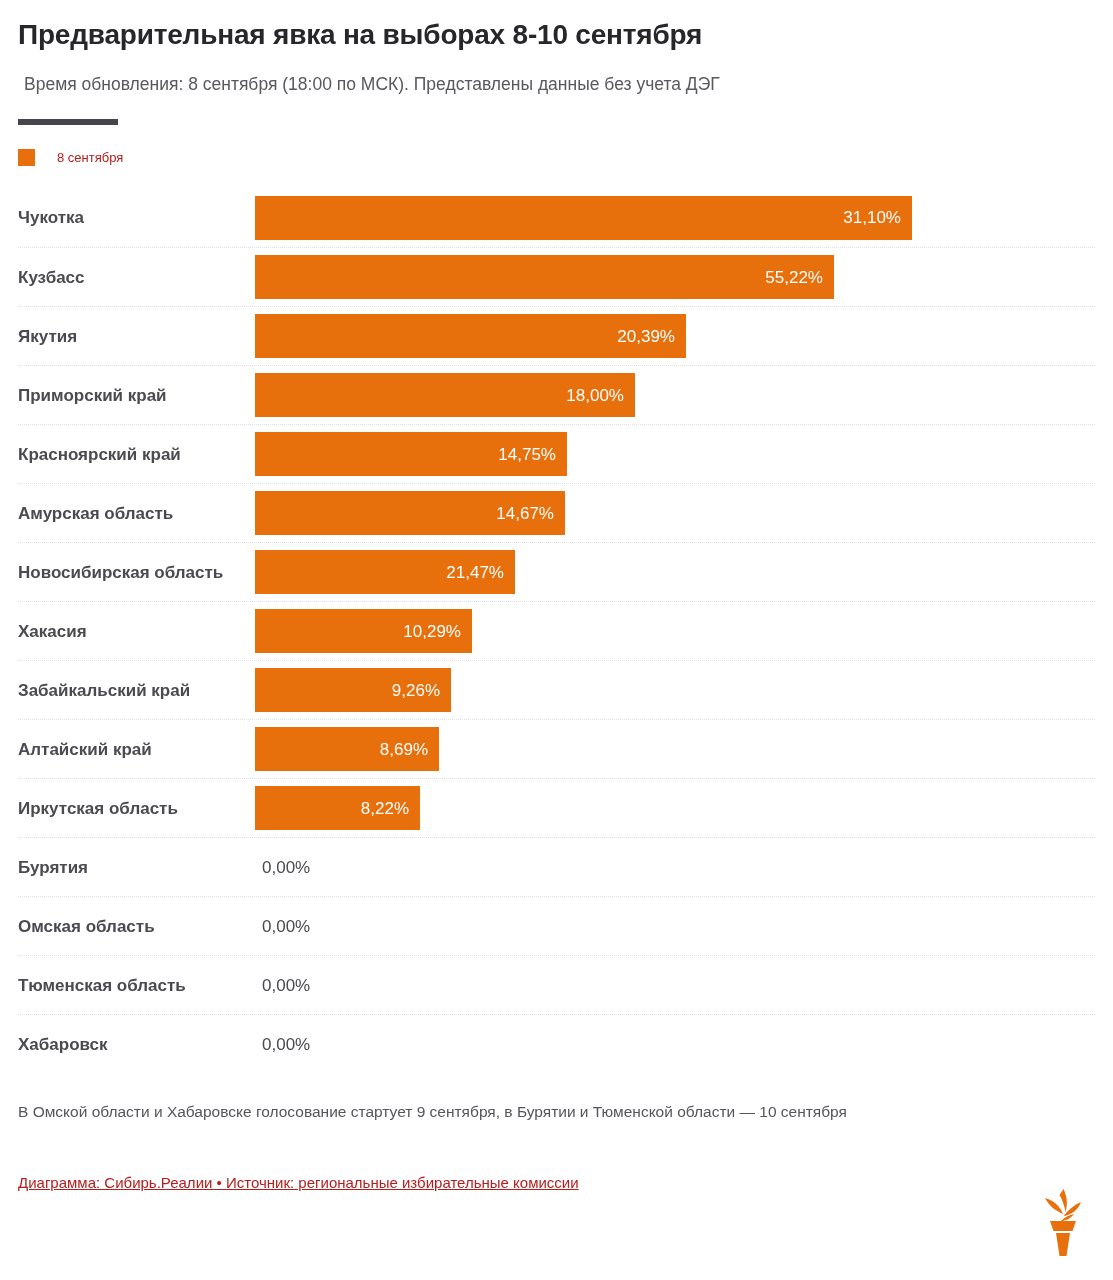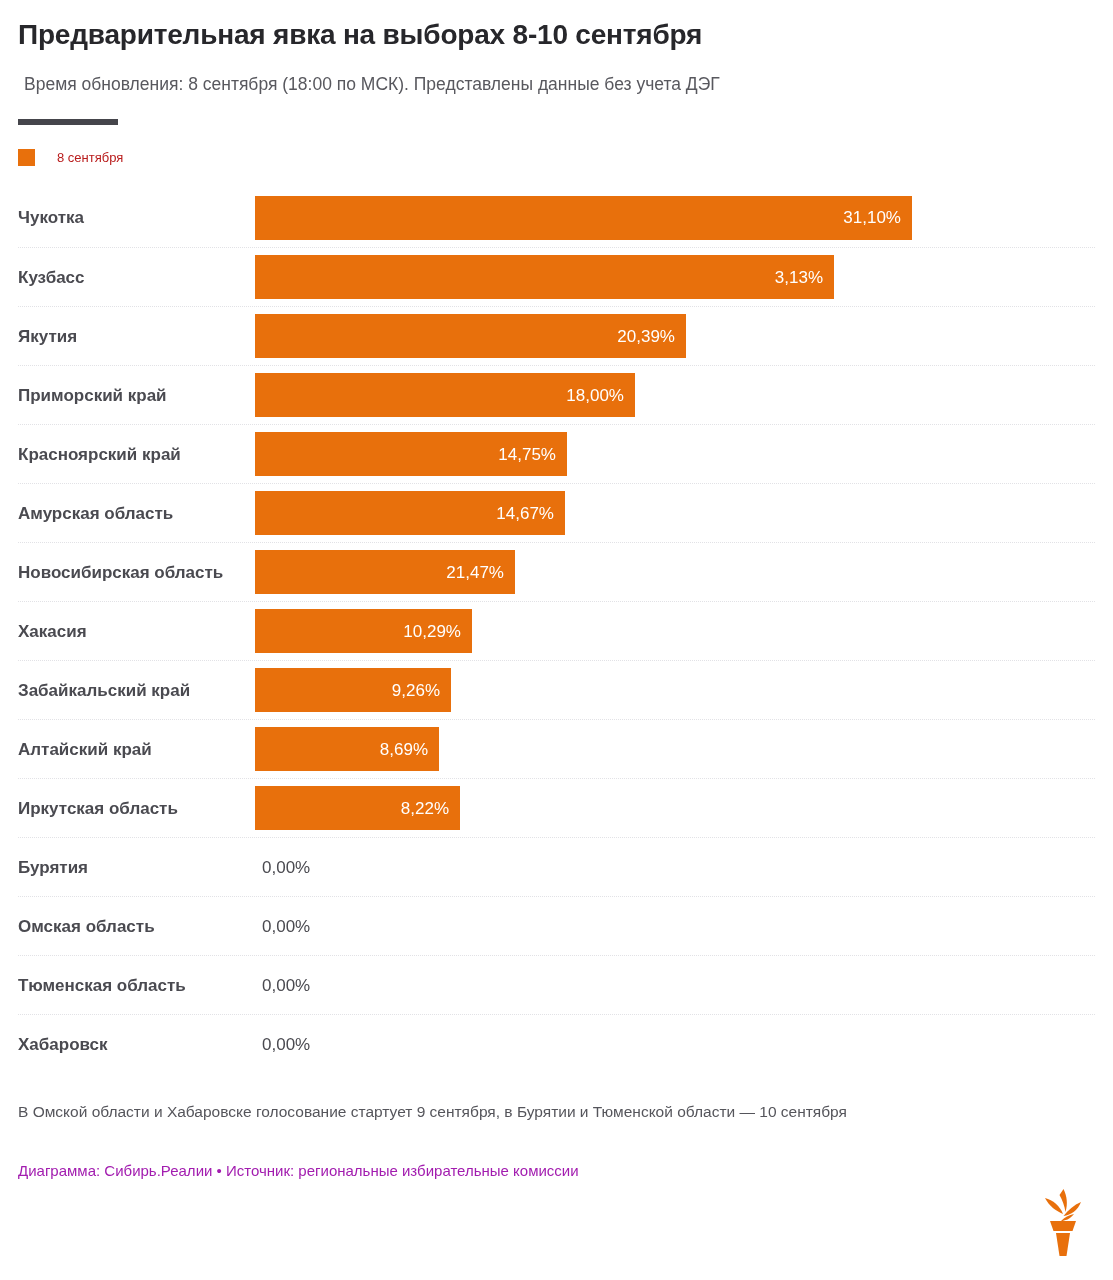--- a/index.html
+++ b/index.html
@@ -129,24 +129,25 @@
   }
 
   
   .footnote {
     margin-top: 29px;
     font-size: 15.5px;
     color: #55555b;
     line-height: 1.35;
   }
   .credit {
-    margin-top: 38px;
+    margin-top: 50px;
     font-size: 15px;
-    color: #a21caf;
+    color: #b91c1c;
     line-height: 1.35;
+    text-decoration: underline;
   }
   .logo {
     position: absolute;
     right: 22px;
     bottom: 20px;
     width: 58px;
     height: 74px;
   }
 </style>
 </head>
@@ -169,21 +170,21 @@
         <div class="bar-area">
           <div class="bar" style="width: 657px; background: rgb(232, 112, 12);">
             <span class="bar-value">31,10%</span>
           </div>
         </div>
       </div>
       <div class="row">
         <div class="row-label">Кузбасс</div>
         <div class="bar-area">
           <div class="bar" style="width: 579px; background: rgb(232, 112, 12);">
-            <span class="bar-value">3,13%</span>
+            <span class="bar-value">55,22%</span>
           </div>
         </div>
       </div>
       <div class="row">
         <div class="row-label">Якутия</div>
         <div class="bar-area">
           <div class="bar" style="width: 431px; background: rgb(232, 112, 12);">
             <span class="bar-value">20,39%</span>
           </div>
         </div>
@@ -240,21 +241,21 @@
         <div class="row-label">Алтайский край</div>
         <div class="bar-area">
           <div class="bar" style="width: 184px; background: rgb(232, 112, 12);">
             <span class="bar-value">8,69%</span>
           </div>
         </div>
       </div>
       <div class="row">
         <div class="row-label">Иркутская область</div>
         <div class="bar-area">
-          <div class="bar" style="width: 205px; background: rgb(232, 112, 12); text-align: center;">
+          <div class="bar" style="width: 165px; background: rgb(232, 112, 12); text-align: center;">
             <span class="bar-value">8,22%</span>
           </div>
         </div>
       </div>
       <div class="row">
         <div class="row-label">Бурятия</div>
         <div class="bar-area">
           <div class="bar zero" style="width: 86px;">
             <span class="bar-value">0,00%</span>
           </div>

